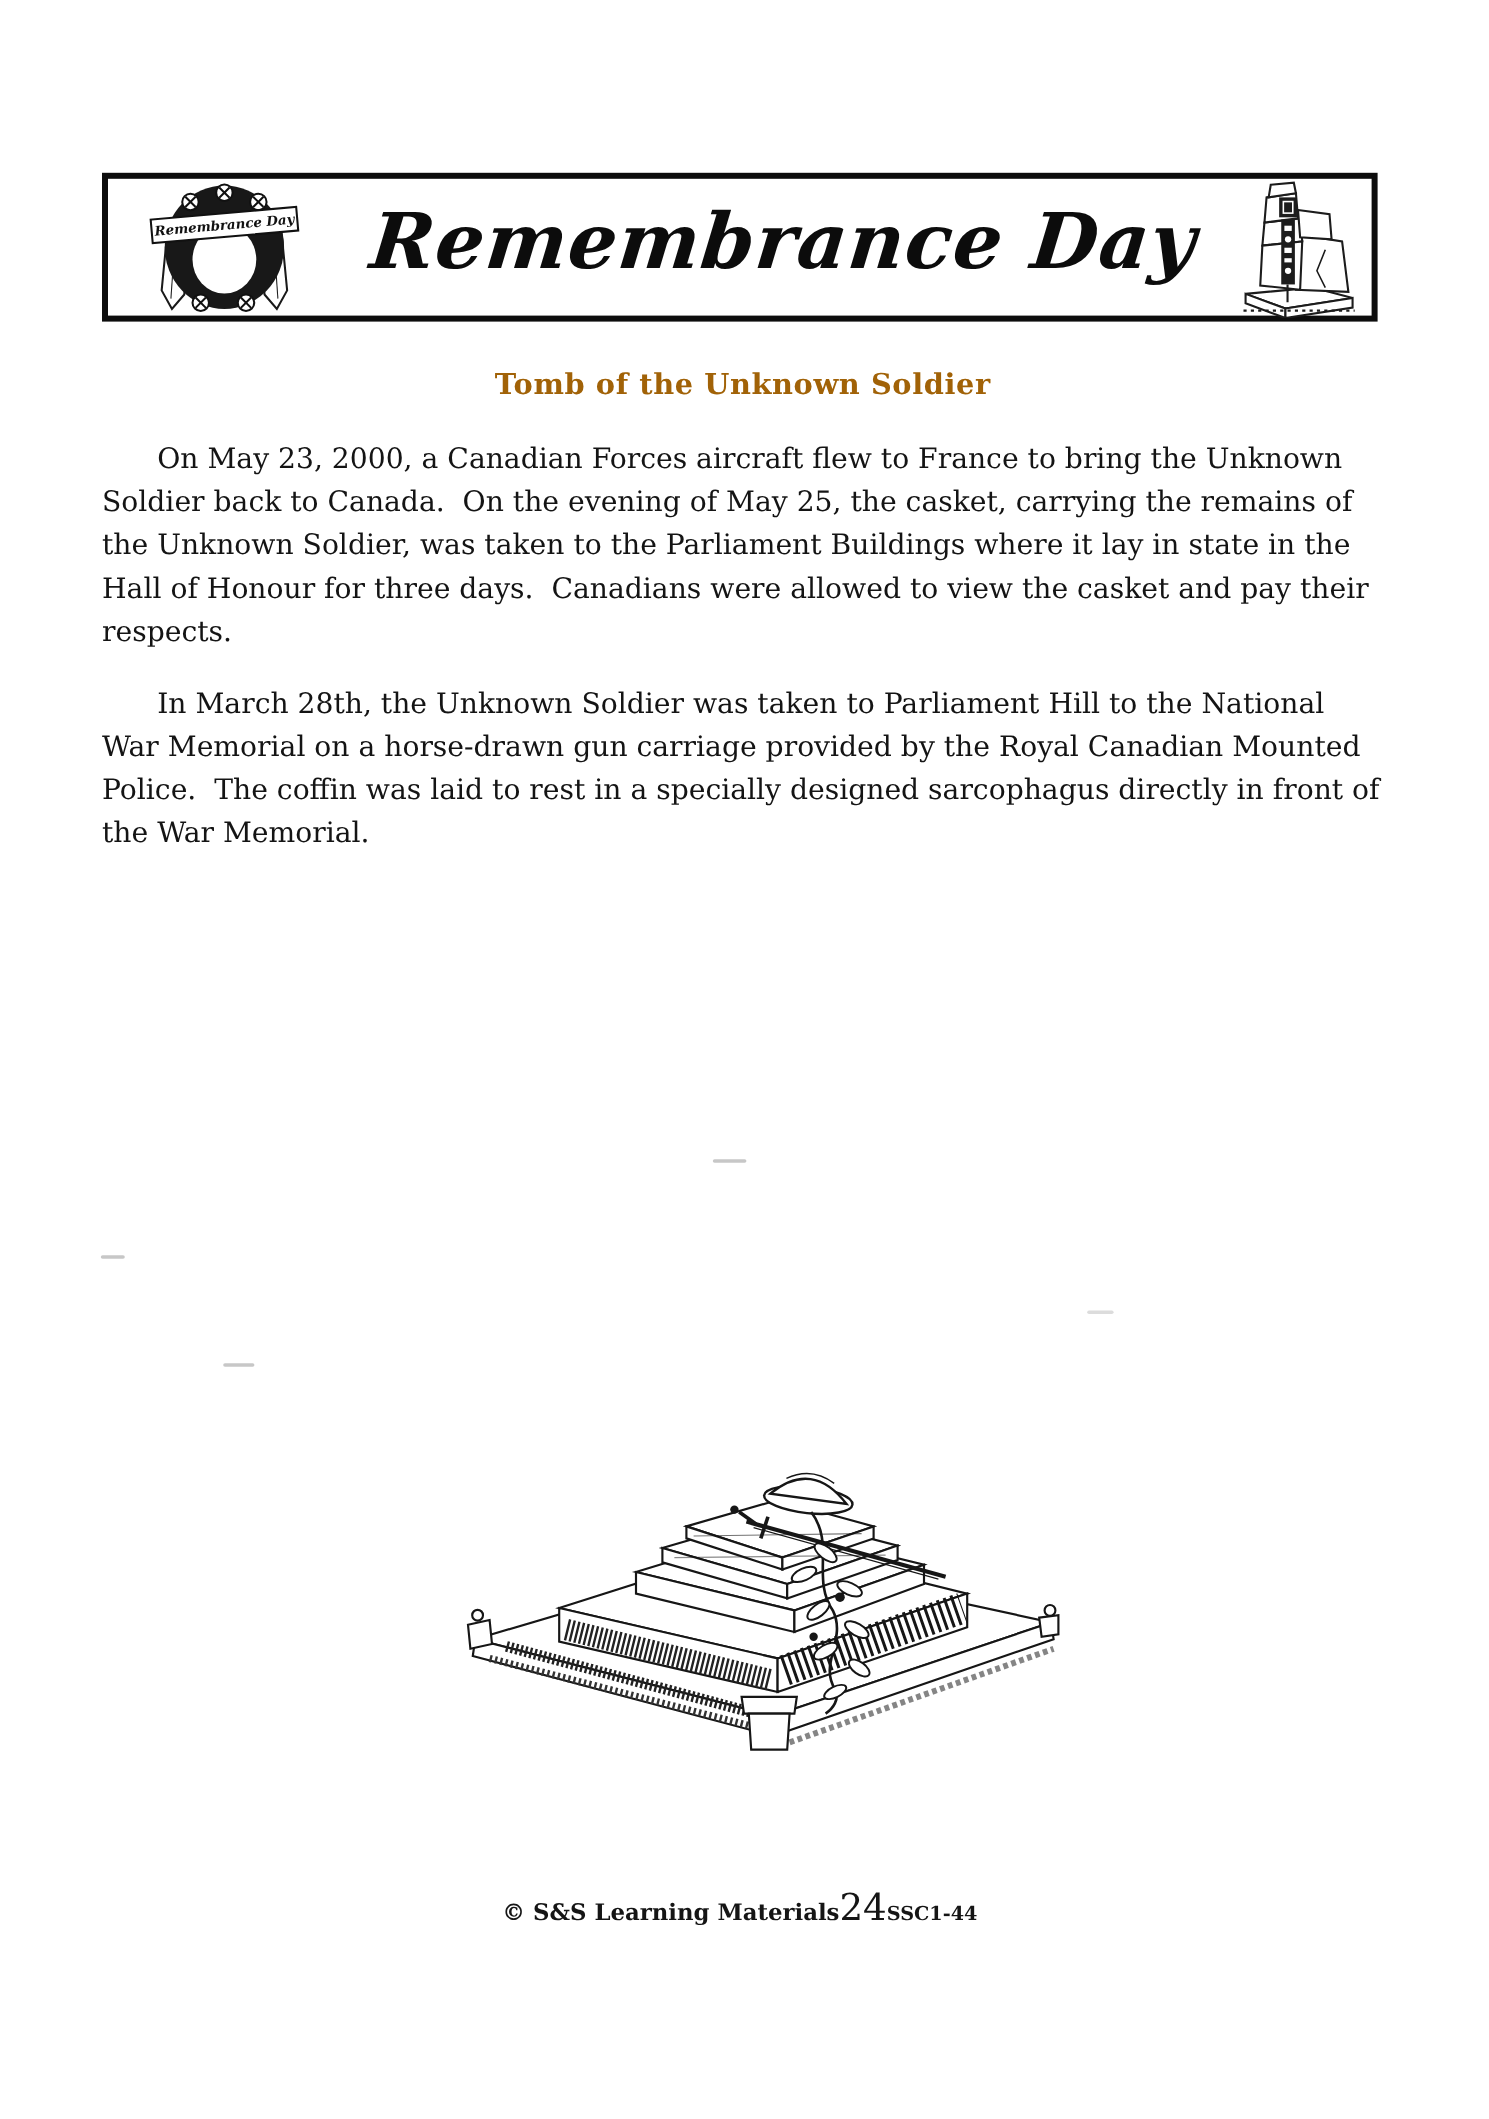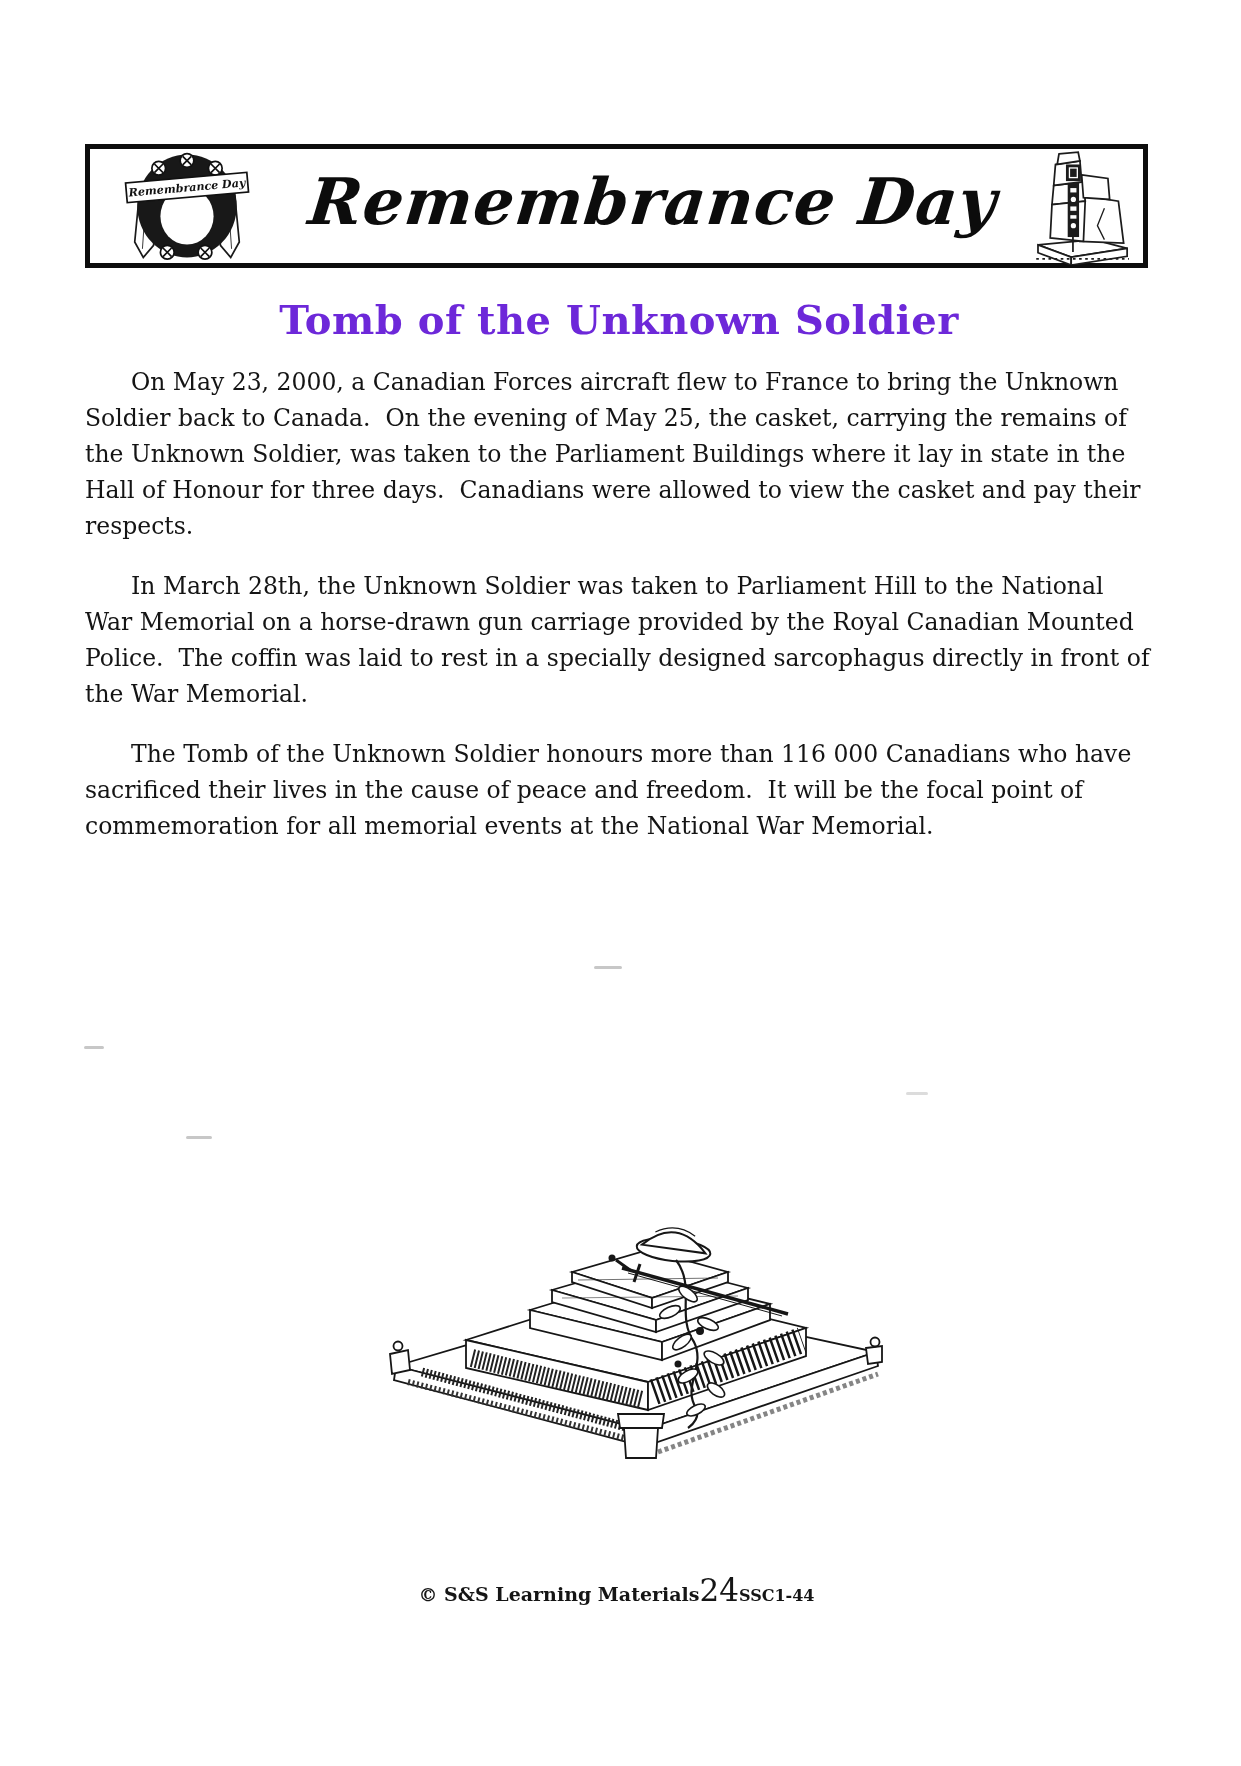--- a/index.html
+++ b/index.html
@@ -29,21 +29,21 @@
   
   .content{
     position:absolute;left:85px;top:296px;width:1068px;
     font-size:23.5px;line-height:36px;color:#141414;
   }
   .content p{
     margin:0 0 24px 0;text-indent:46px;white-space:pre-wrap;
   }
   .section-heading{
     margin:6px 0 26px 0;text-align:center;
-    font-size:40px;font-weight:bold;letter-spacing:.5px;color:#6d28d9;
+    font-size:24px;font-weight:bold;letter-spacing:.5px;color:#a16207;
   }
   
   .tomb-illustration{position:absolute;left:378px;top:1128px;}
   
   .footer{
     position:absolute;left:85px;top:1572px;width:1063px;
     display:flex;justify-content:center;align-items:baseline;
   }
   .footer .copyright{font-size:19px;font-weight:bold;}
   .footer .page-number{font-size:31px;}
@@ -110,21 +110,20 @@
       </g>
       <line x1="46" y1="103" x2="46" y2="120" stroke="#1c1c1c" stroke-width="2"></line>
       <line x1="4" y1="128" x2="110" y2="128" stroke="#1c1c1c" stroke-width="2" stroke-dasharray="3 4"></line>
     </svg>
   </div>
 
   <div class="content">
     <div class="section-heading">Tomb of the Unknown Soldier</div>
     <p>On May 23, 2000, a Canadian Forces aircraft flew to France to bring the Unknown Soldier back to Canada.  On the evening of May 25, the casket, carrying the remains of the Unknown Soldier, was taken to the Parliament Buildings where it lay in state in the Hall of Honour for three days.  Canadians were allowed to view the casket and pay their respects.</p>
     <p>In March 28th, the Unknown Soldier was taken to Parliament Hill to the National War Memorial on a horse-drawn gun carriage provided by the Royal Canadian Mounted Police.  The coffin was laid to rest in a specially designed sarcophagus directly in front of the War Memorial.</p>
-    <p>The Tomb of the Unknown Soldier honours more than 116 000 Canadians who have sacrificed their lives in the cause of peace and freedom.  It will be the focal point of commemoration for all memorial events at the National War Memorial.</p>
   </div>
 
   <svg class="tomb-illustration" width="515" height="335" viewBox="0 0 515 335">
 
     <g fill="#ffffff" stroke="#161616" stroke-width="1.8">
       <polygon points="18,238 248,170 498,224 266,302"></polygon>
       <polygon points="18,238 266,302 264,318 16,252"></polygon>
       <polygon points="266,302 498,224 500,238 268,318"></polygon>
     </g>
     <line x1="44" y1="244" x2="252" y2="300" stroke="#222" stroke-width="9" stroke-dasharray="2 2"></line>

